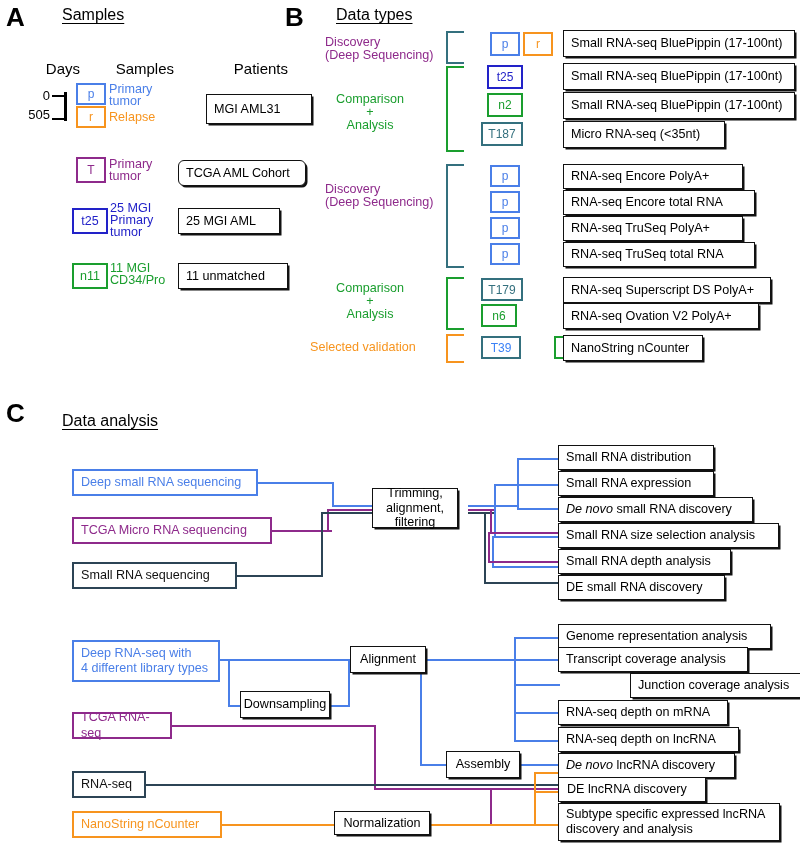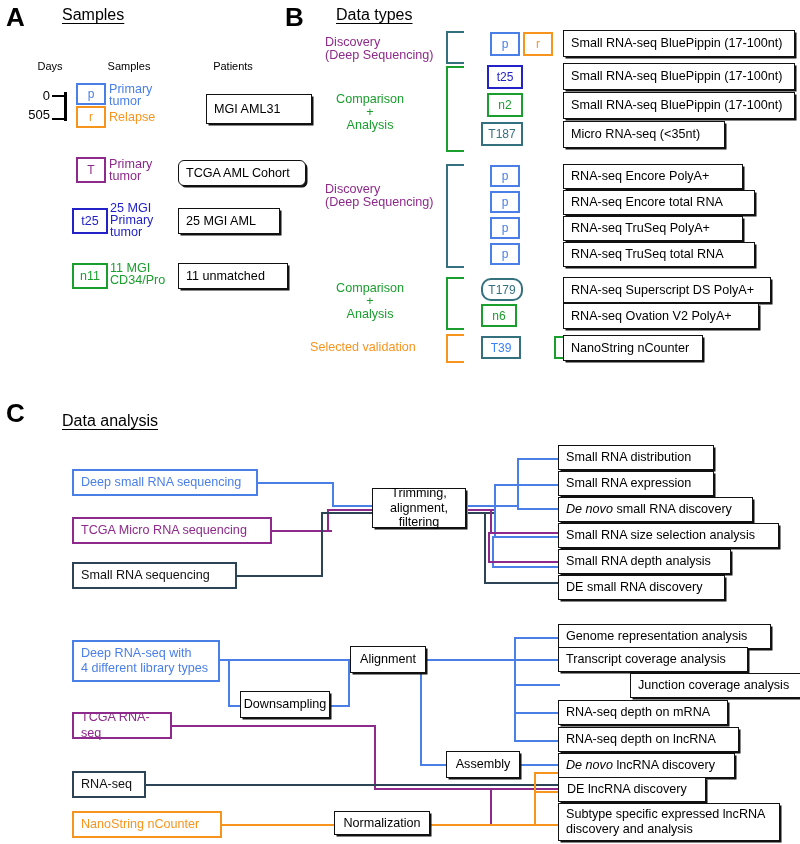--- a/index.html
+++ b/index.html
@@ -2,21 +2,21 @@
 <html><head>
 <meta charset="utf-8">
 <style>
   html,body{margin:0;padding:0;background:#fff;}
   body{width:800px;height:844px;position:relative;
        font-family:"Liberation Sans","DejaVu Sans",sans-serif;
        -webkit-font-smoothing:antialiased;color:#000;overflow:hidden;}
   .abs{position:absolute;}
   .panel-letter{font-weight:bold;font-size:26px;line-height:1;}
   .panel-title{font-size:16px;text-decoration:underline;text-underline-offset:3px;}
-  .colhead{font-size:11px;text-align:center;}
+  .colhead{font-size:15px;text-align:right;}
 
   
   .chip{position:absolute;box-sizing:border-box;border:2.2px solid #000;
         display:flex;align-items:center;justify-content:center;
         font-size:12px;line-height:1;background:#fff;}
   .chip.big{font-size:12.5px;}
 
   
   .bbox{position:absolute;box-sizing:border-box;border:1.6px solid #111;
         background:#fff;display:flex;align-items:center;
@@ -112,21 +112,21 @@
 <div class="bbox" style="left:563px;top:190px;width:192px;height:25px;">RNA-seq Encore total RNA</div>
 <div class="chip" style="left:490px;top:217px;width:30px;height:22px;border-color:#4a7fe8;color:#4a7fe8;">p</div>
 <div class="bbox" style="left:563px;top:216px;width:180px;height:25px;">RNA-seq TruSeq PolyA+</div>
 <div class="chip" style="left:490px;top:243px;width:30px;height:22px;border-color:#4a7fe8;color:#4a7fe8;">p</div>
 <div class="bbox" style="left:563px;top:242px;width:192px;height:25px;">RNA-seq TruSeq total RNA</div>
 
 <div class="lbl ctr" style="left:310px;top:281px;width:120px;color:#1a9e2e;">Comparison</div>
 <div class="lbl ctr" style="left:310px;top:294px;width:120px;color:#1a9e2e;">+</div>
 <div class="lbl ctr" style="left:310px;top:307px;width:120px;color:#1a9e2e;">Analysis</div>
 <div class="brk" style="left:446px;top:277px;width:18px;height:53px;border-color:#1a9e2e;"></div>
-<div class="chip" style="left:481px;top:278px;width:42px;height:23px;border-color:#34707e;color:#34707e;border-radius:10px;">T179</div>
+<div class="chip" style="left:481px;top:278px;width:42px;height:23px;border-color:#34707e;color:#34707e;">T179</div>
 <div class="bbox" style="left:563px;top:277px;width:208px;height:26px;">RNA-seq Superscript DS PolyA+</div>
 <div class="chip" style="left:481px;top:304px;width:36px;height:23px;border-color:#1a9e2e;color:#1a9e2e;">n6</div>
 <div class="bbox" style="left:563px;top:303px;width:196px;height:26px;">RNA-seq Ovation V2 PolyA+</div>
 
 <div class="lbl" style="left:310px;top:340px;color:#f7941e;">Selected validation</div>
 <div class="brk" style="left:446px;top:334px;width:18px;height:29px;border-color:#f7941e;"></div>
 <div class="chip" style="left:481px;top:336px;width:40px;height:23px;border-color:#34707e;color:#3b82f6;">T39</div>
 <div class="chip" style="left:554px;top:336px;width:32px;height:23px;border-color:#1a9e2e;color:#1a9e2e;">n3</div>
 <div class="bbox" style="left:563px;top:335px;width:140px;height:26px;">NanoString nCounter</div>
 
@@ -166,21 +166,21 @@
 <div class="ln" style="left:488px;top:532px;width:2.4px;height:31px;background:#8e2a8b;"></div>
 <div class="ln" style="left:488px;top:561px;width:72px;height:2.4px;background:#8e2a8b;"></div>
 
 <div class="ln" style="left:484px;top:512px;width:2.4px;height:72px;background:#2c4455;"></div>
 <div class="ln" style="left:484px;top:582px;width:76px;height:2.4px;background:#2c4455;"></div>
 
 <div class="cbox" style="left:72px;top:469px;width:186px;height:27px;border-color:#4a7fe8;color:#4a7fe8;">Deep small RNA sequencing</div>
 <div class="cbox" style="left:72px;top:517px;width:200px;height:27px;border-color:#8e2a8b;color:#8e2a8b;">TCGA Micro RNA sequencing</div>
 <div class="cbox" style="left:72px;top:562px;width:165px;height:27px;border-color:#2c4455;color:#111;">Small RNA sequencing</div>
 
-<div class="bbox ctr" style="left:372px;top:488px;width:94px;height:40px;flex-direction:column;justify-content:center;">
+<div class="bbox ctr" style="left:372px;top:488px;width:86px;height:40px;flex-direction:column;justify-content:center;">
   <span>Trimming, alignment,</span>
   <span>filtering</span>
 </div>
 
 <div class="bbox" style="left:558px;top:445px;width:156px;height:25px;">Small RNA distribution</div>
 <div class="bbox" style="left:558px;top:471px;width:156px;height:25px;">Small RNA expression</div>
 <div class="bbox" style="left:558px;top:497px;width:195px;height:25px;"><i>De novo</i>&nbsp;<span>small RNA discovery</span></div>
 <div class="bbox" style="left:558px;top:523px;width:221px;height:25px;">Small RNA size selection analysis</div>
 <div class="bbox" style="left:558px;top:549px;width:173px;height:25px;">Small RNA depth analysis</div>
 <div class="bbox" style="left:558px;top:575px;width:167px;height:25px;">DE small RNA discovery</div>

